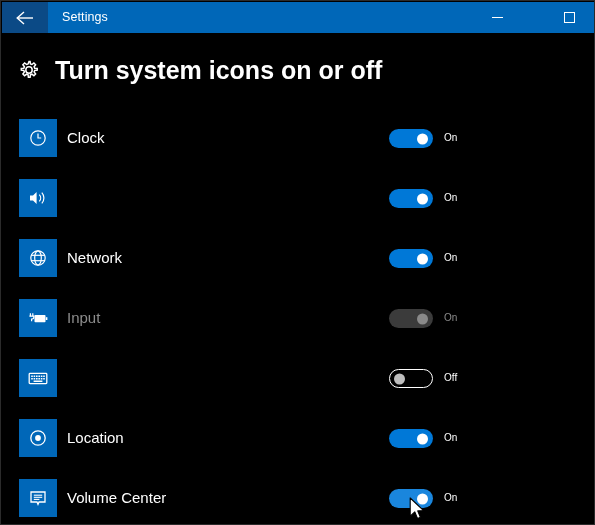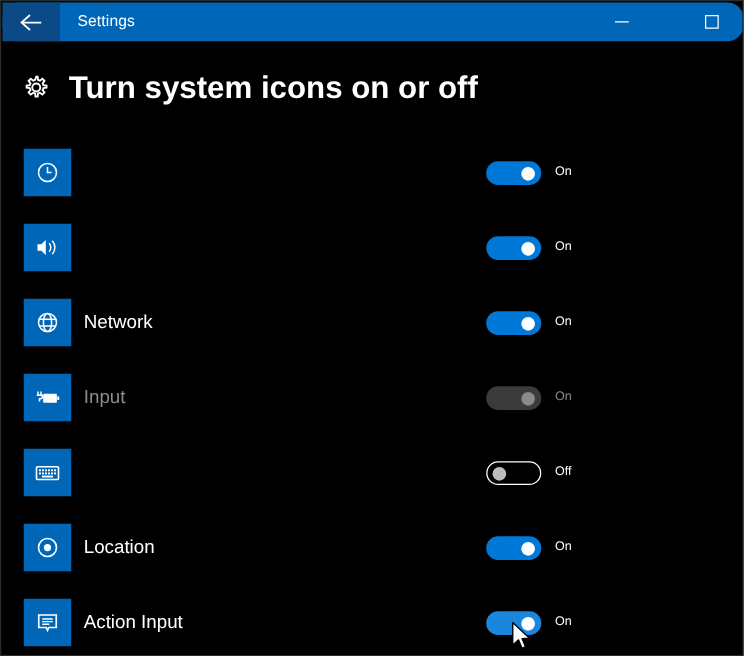--- a/index.html
+++ b/index.html
@@ -24,21 +24,20 @@
   
   #titlebar {
     position: absolute;
     left: 1px;
     top: 1px;
     width: 593px;
     height: 31px;
     background: #0067b8;
     display: flex;
     align-items: flex-end;
-    border-radius: 13px;
   }
   #back-button {
     width: 46px;
     height: 31px;
     background: #0b4a86;
     display: flex;
     align-items: center;
     justify-content: center;
     cursor: default;
     flex: 0 0 auto;
@@ -239,20 +238,21 @@
 
     <div class="row">
       <div class="tile">
         <span>
           <svg width="20" height="20" viewBox="0 0 20 20">
             <circle cx="10" cy="10" r="7.2" fill="none" stroke="#ffffff" stroke-width="1.2"></circle>
             <path d="M10 5.6 L10 10 L13.2 10" fill="none" stroke="#ffffff" stroke-width="1.2"></path>
           </svg>
         </span>
       </div>
+      <div class="row-label">Clock</div>
       <div class="toggle on">
         <span class="knob"></span>
       </div>
       <div class="toggle-state">On</div>
     </div>
 
     <div class="row">
       <div class="tile">
         <span>
           <svg width="22" height="20" viewBox="0 0 22 20">
@@ -357,21 +357,21 @@
           <svg width="20" height="20" viewBox="0 0 20 20">
             <path d="M3 4 L17 4 L17 14 L11 14 L10 16.4 L9 14 L3 14 Z" fill="none" stroke="#ffffff" stroke-width="1.3"></path>
             <g stroke="#ffffff" stroke-width="1.1">
               <path d="M5.8 7.2 L14.2 7.2"></path>
               <path d="M5.8 9.3 L14.2 9.3"></path>
               <path d="M5.8 11.4 L11.4 11.4"></path>
             </g>
           </svg>
         </span>
       </div>
-      <div class="row-label">Action Input</div>
+      <div class="row-label">Volume Center</div>
       <div class="toggle on hover">
         <span class="knob"></span>
       </div>
       <div class="toggle-state">On</div>
     </div>
 
   </div>
 
   <div id="cursor">
     <svg width="18" height="26" viewBox="0 0 18 26">

